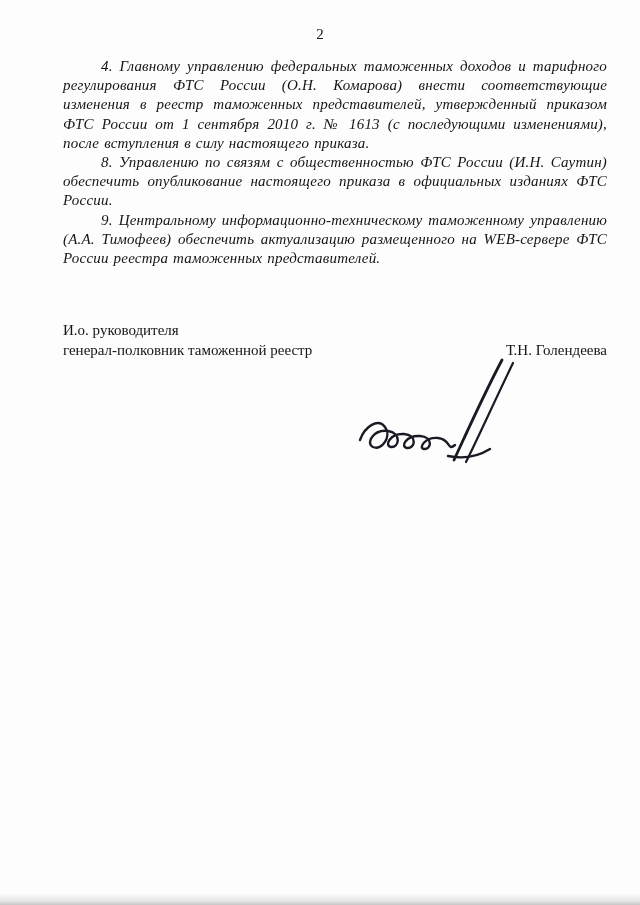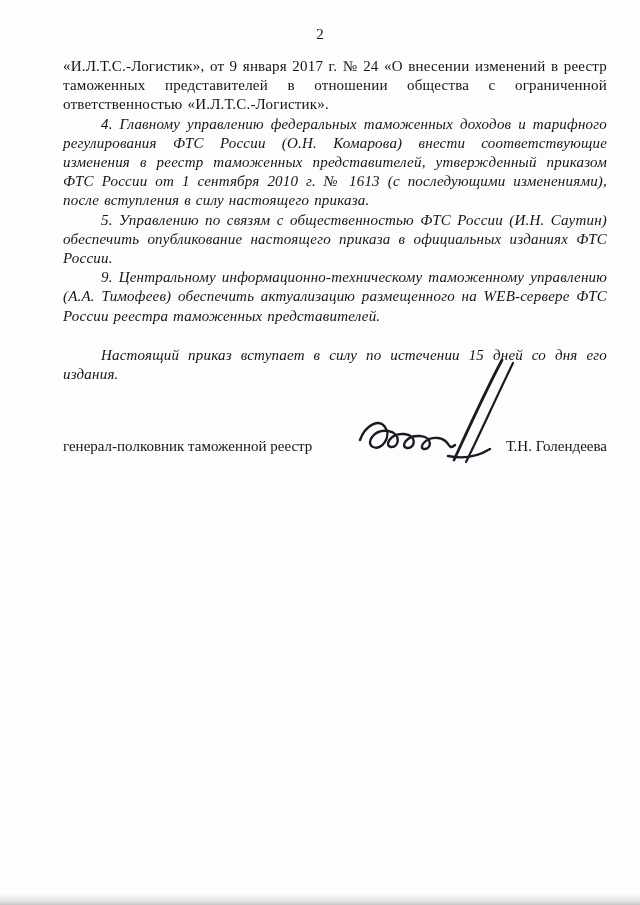--- a/index.html
+++ b/index.html
@@ -75,29 +75,28 @@
   }
 </style>
 </head>
 <body>
 
 <div class="page">
 
   <div class="page-number">2</div>
 
   <div class="content">
-    <p>«И.Л.Т.С.-Логистик», от 9 января 2017 г. № 24 «О внесении изменений в реестр таможенных представителей в отношении общества с ограниченной ответственностью «И.Л.Т.С.-Логистик».</p>
     <p class="indent">4. Главному управлению федеральных таможенных доходов и тарифного регулирования ФТС России (О.Н. Комарова) внести соответствующие изменения в реестр таможенных представителей, утвержденный приказом ФТС России от 1 сентября 2010 г. № 1613 (с последующими изменениями), после вступления в силу настоящего приказа.</p>
-    <p class="indent">5. Управлению по связям с общественностью ФТС России (И.Н. Саутин) обеспечить опубликование настоящего приказа в официальных изданиях ФТС России.</p>
+    <p class="indent">8. Управлению по связям с общественностью ФТС России (И.Н. Саутин) обеспечить опубликование настоящего приказа в официальных изданиях ФТС России.</p>
     <p class="indent">9. Центральному информационно-техническому таможенному управлению (А.А. Тимофеев) обеспечить актуализацию размещенного на WEB-сервере ФТС России реестра таможенных представителей.</p>
-    <p class="indent spaced">Настоящий приказ вступает в силу по истечении 15 дней со дня его издания.</p>
   </div>
 
   <div class="signature-block">
     <div class="position">
+      <div>И.о. руководителя</div>
       <div>генерал-полковник таможенной реестр</div>
     </div>
     <div class="signer-name">Т.Н. Голендеева</div>
   </div>
 
   <svg class="signature-svg" viewBox="0 0 180 112" xmlns="http://www.w3.org/2000/svg">
     <g fill="none" stroke="#1a1a24" stroke-width="2.4" stroke-linecap="round" stroke-linejoin="round">
 
       <path d="M8,84 C13,70 26,62 33,71 C40,80 30,95 21,91 C13,87 22,73 36,75 C50,77 47,92 39,91 C32,90 38,77 52,78 C66,79 63,93 55,92 C48,91 54,79 68,80 C82,81 79,94 72,93 C66,92 73,81 86,82 C99,83 95,96 103,89"></path>
 

